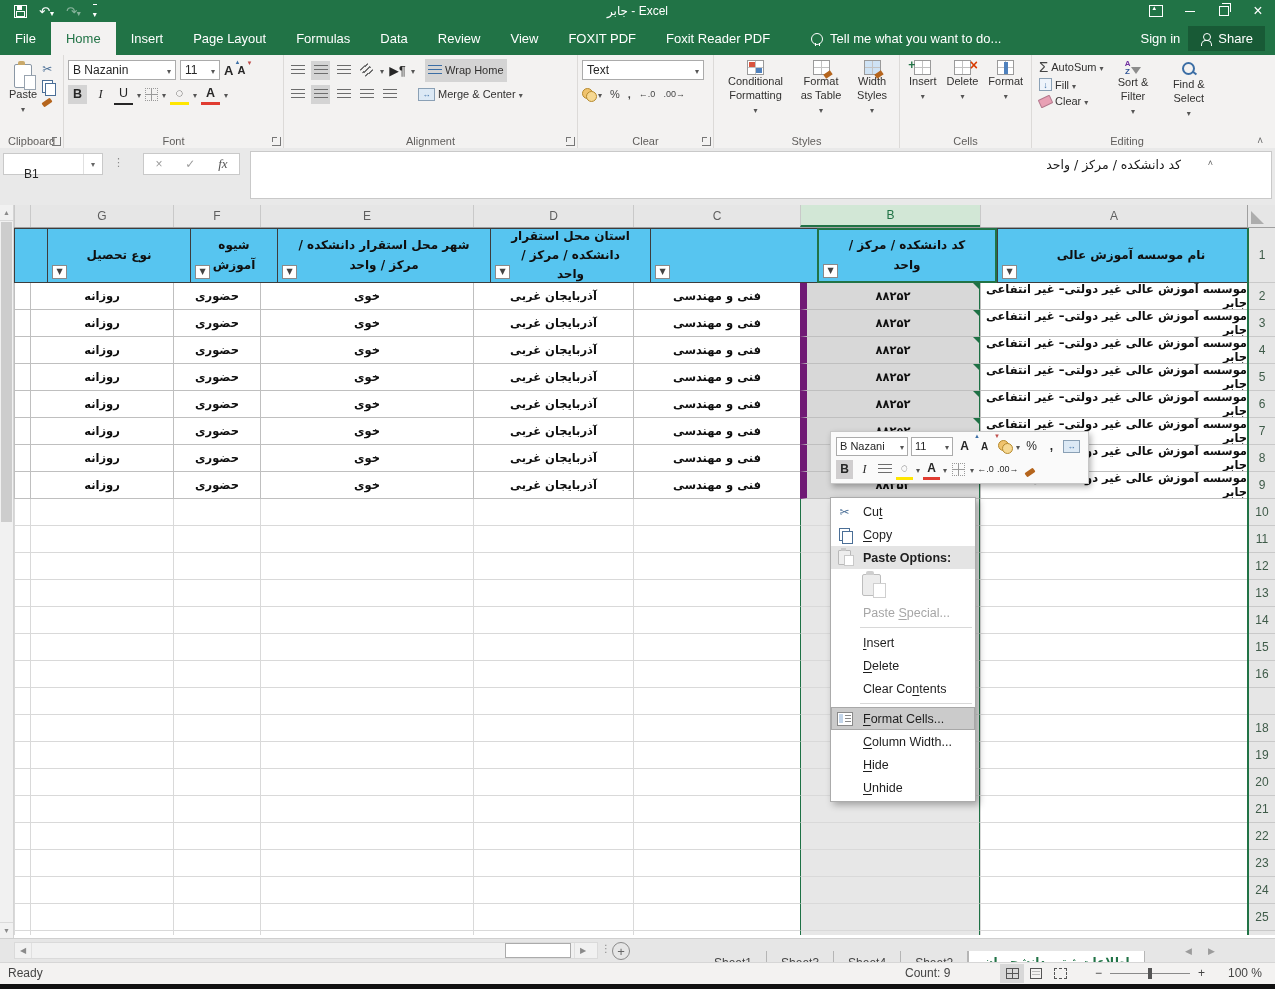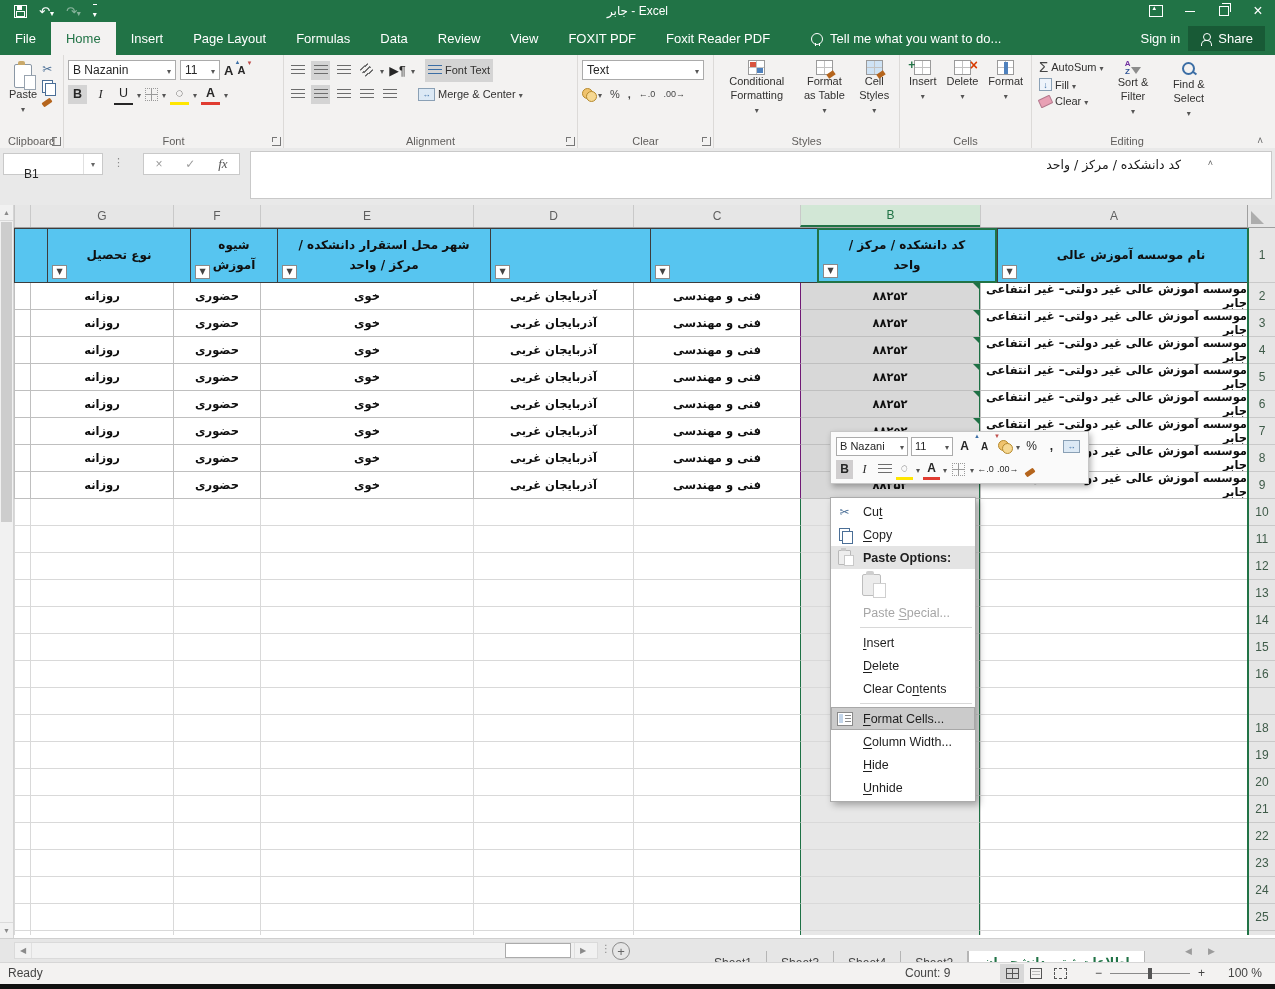--- a/index.html
+++ b/index.html
@@ -123,21 +123,21 @@
   .gridwrap{position:absolute;left:14px;top:228px;width:1233px;height:707px;overflow:hidden;background:#fff;}
   .grow{display:flex;}
   .cell{box-sizing:border-box;display:flex;align-items:center;justify-content:center;overflow:hidden;}
   .hcell{background:#57C5F0;border-left:1px solid #3d3d3d;border-top:1px solid #3d3d3d;border-bottom:1px solid #3d3d3d;
          font-family:"DejaVu Sans",sans-serif;font-weight:bold;font-size:12px;color:#0f0f0f;direction:rtl;text-align:center;
          position:relative;padding:2px 16px;line-height:1.6;}
   .dcell{border-left:1px solid #BFBFBF;border-bottom:1px solid #BFBFBF;font-family:"DejaVu Sans",sans-serif;font-weight:bold;
          font-size:11.5px;color:#0f0f0f;direction:rtl;position:relative;}
   .ecell{border-left:1px solid #D9D9D9;border-bottom:1px solid #D9D9D9;}
   .b-head{border:2px solid #217346 !important;}
-  .b-data{background:#D8D8D8;border-left:1px solid #701a75;border-right:1px solid #1E7145;}
+  .b-data{background:#D8D8D8;border-left:7px solid #701a75;border-right:1px solid #1E7145;}
   .b-empty{background:#E7E7E7;border-left:1px solid #1E7145 !important;border-right:1px solid #1E7145 !important;}
   .err{position:absolute;top:0;right:0;width:0;height:0;border-top:6px solid #1E7145;border-left:6px solid transparent;}
   .flt{position:absolute;left:4px;bottom:3px;width:15px;height:14px;background:#fff;border:1px solid #8a8a8a;
        display:flex;align-items:center;justify-content:center;font-size:8px;color:#444;box-sizing:border-box;}
   
   .mtb{position:absolute;left:830px;top:431px;width:259px;height:53px;background:#FAFAFA;border:1px solid #C6C6C6;
        box-shadow:2px 3px 6px rgba(0,0,0,.3);z-index:25;box-sizing:border-box;padding:3px 5px;display:flex;flex-direction:column;justify-content:space-between;}
   .mrow{display:flex;align-items:center;gap:3px;height:22px;}
   .mselbox{background:#fff;border:1px solid #ABABAB;height:19px;display:flex;align-items:center;padding:0 3px;font-size:11px;box-sizing:border-box;white-space:nowrap;}
   .mbtn{display:flex;align-items:center;justify-content:center;min-width:17px;height:19px;font-size:12px;}
@@ -312,21 +312,21 @@
             <span class="bars"></span>
           </span>
         <span class="tglbtn">
             <span class="bars sh" style="transform:rotate(-40deg);"></span>
           </span>
           <span class="wcaret"></span>
         <span class="tglbtn">▶¶</span>
           <span class="wcaret"></span>
         <span class="smbtn" style="background:#D4D4D4;height:21px;margin-left:6px;">
           <span class="wrap-ic"></span>
-          <span>Font Text</span>
+          <span>Wrap Home</span>
         </span>
       </div>
       <div class="rrow">
         <span class="tglbtn">
             <span class="bars"></span>
           </span>
         <span class="tglbtn on">
             <span class="bars"></span>
           </span>
         <span class="tglbtn">
@@ -374,21 +374,21 @@
           <span>Conditional Formatting</span>
             <span class="wcaret"></span>
         </div>
         <div class="bigbtn">
           <span class="grid-ic ft-ic"></span>
           <span>Format as Table</span>
             <span class="wcaret"></span>
         </div>
         <div class="bigbtn">
           <span class="grid-ic cs-ic"></span>
-          <span>Cell Styles</span>
+          <span>Width Styles</span>
             <span class="wcaret"></span>
         </div>
       </div>
       <div class="glabel">Styles</div>
     </div>
 
     <div class="rgroup" style="width:132px;">
       <div style="display:flex;justify-content:space-around;">
         <div class="bigbtn">
           <span class="grid-ic ins-ic"></span>
@@ -494,20 +494,21 @@
         </div>
         <div class="cell hcell" style="width: 87px; flex: 0 0 auto;">
           <span>شیوه آموزش</span>
           <span class="flt">▼</span>
         </div>
         <div class="cell hcell" style="width: 213px; flex: 0 0 auto;">
           <span>شهر محل استقرار دانشکده / مرکز / واحد</span>
           <span class="flt">▼</span>
         </div>
         <div class="cell hcell" style="width: 160px; flex: 0 0 auto;">
+          <span>استان محل استقرار دانشکده / مرکز / واحد</span>
           <span class="flt">▼</span>
         </div>
         <div class="cell hcell" style="width: 167px; flex: 0 0 auto;">
           <span class="flt">▼</span>
         </div>
         <div class="cell hcell b-head" style="width: 180px; flex: 0 0 auto;">
           <span>کد دانشکده / مرکز / واحد</span>
           <span class="flt">▼</span>
         </div>
         <div class="cell hcell" style="width: 267px; flex: 0 0 auto;">

